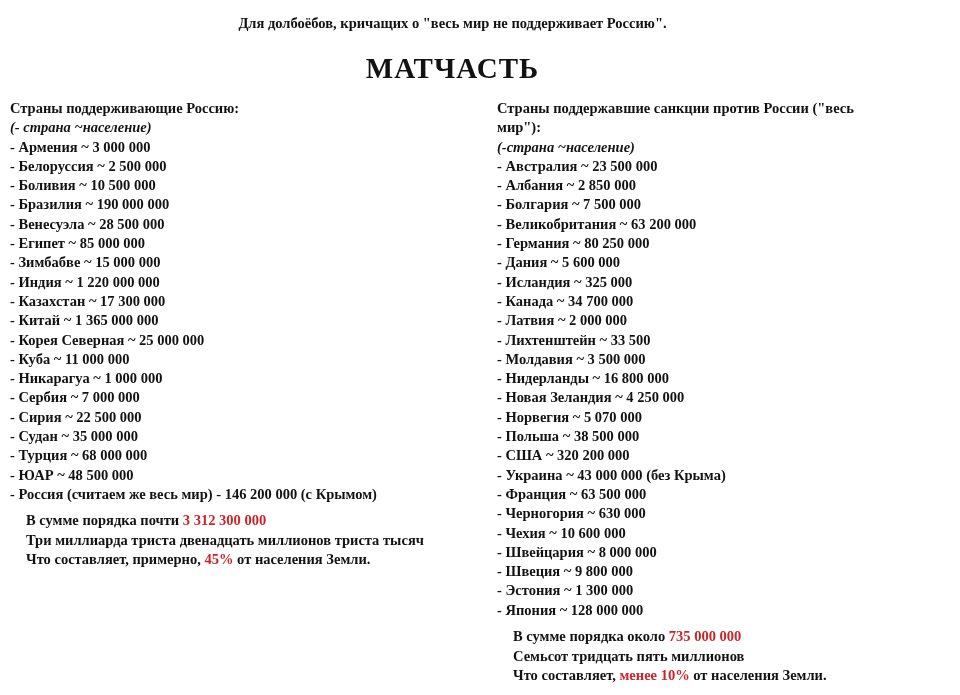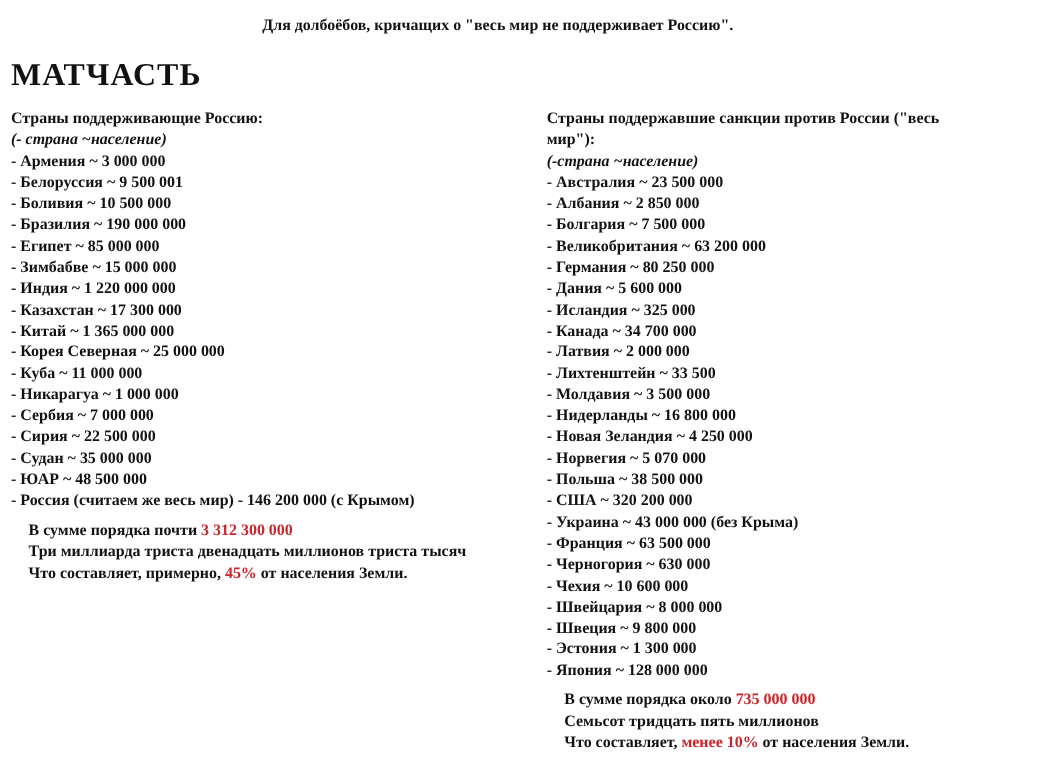--- a/index.html
+++ b/index.html
@@ -20,21 +20,21 @@
     padding: 14px 0 0 10px;
   }
   .disclaimer {
     text-align: center;
     font-size: 14.5px;
     line-height: 19px;
   }
   .page-title {
     margin: 0;
     margin-top: 19px;
-    text-align: left;
+    text-align: center;
     font-size: 29px;
     line-height: 32px;
     letter-spacing: 1px;
   }
   .columns {
     display: flex;
     margin-top: 15px;
     align-items: flex-start;
   }
   .col {
@@ -72,34 +72,36 @@
 
   <h1 class="page-title">МАТЧАСТЬ</h1>
 
   <div class="columns">
 
     <section class="col col-left">
       <div class="col-heading">Страны поддерживающие Россию:</div>
       <div class="legend">(- страна ~население)</div>
       <div class="country-list">
           <div>- Армения ~ 3 000 000</div>
-          <div>- Белоруссия ~ 9 500 001</div>
+          <div>- Белоруссия ~ 2 500 000</div>
           <div>- Боливия ~ 10 500 000</div>
           <div>- Бразилия ~ 190 000 000</div>
+          <div>- Венесуэла ~ 28 500 000</div>
           <div>- Египет ~ 85 000 000</div>
           <div>- Зимбабве ~ 15 000 000</div>
           <div>- Индия ~ 1 220 000 000</div>
           <div>- Казахстан ~ 17 300 000</div>
           <div>- Китай ~ 1 365 000 000</div>
           <div>- Корея Северная ~ 25 000 000</div>
           <div>- Куба ~ 11 000 000</div>
           <div>- Никарагуа ~ 1 000 000</div>
           <div>- Сербия ~ 7 000 000</div>
           <div>- Сирия ~ 22 500 000</div>
           <div>- Судан ~ 35 000 000</div>
+          <div>- Турция ~ 68 000 000</div>
           <div>- ЮАР ~ 48 500 000</div>
           <div>- Россия (считаем же весь мир) - 146 200 000 (с Крымом)</div>
         </div>
       <div class="summary">
           <div><span>В сумме порядка почти </span><span class="red">3 312 300 000</span></div>
           <div><span>Три миллиарда триста двенадцать миллионов триста тысяч</span></div>
           <div><span>Что составляет, примерно, </span><span class="red">45%</span><span> от населения Земли.</span></div>
         </div>
     </section>
 

